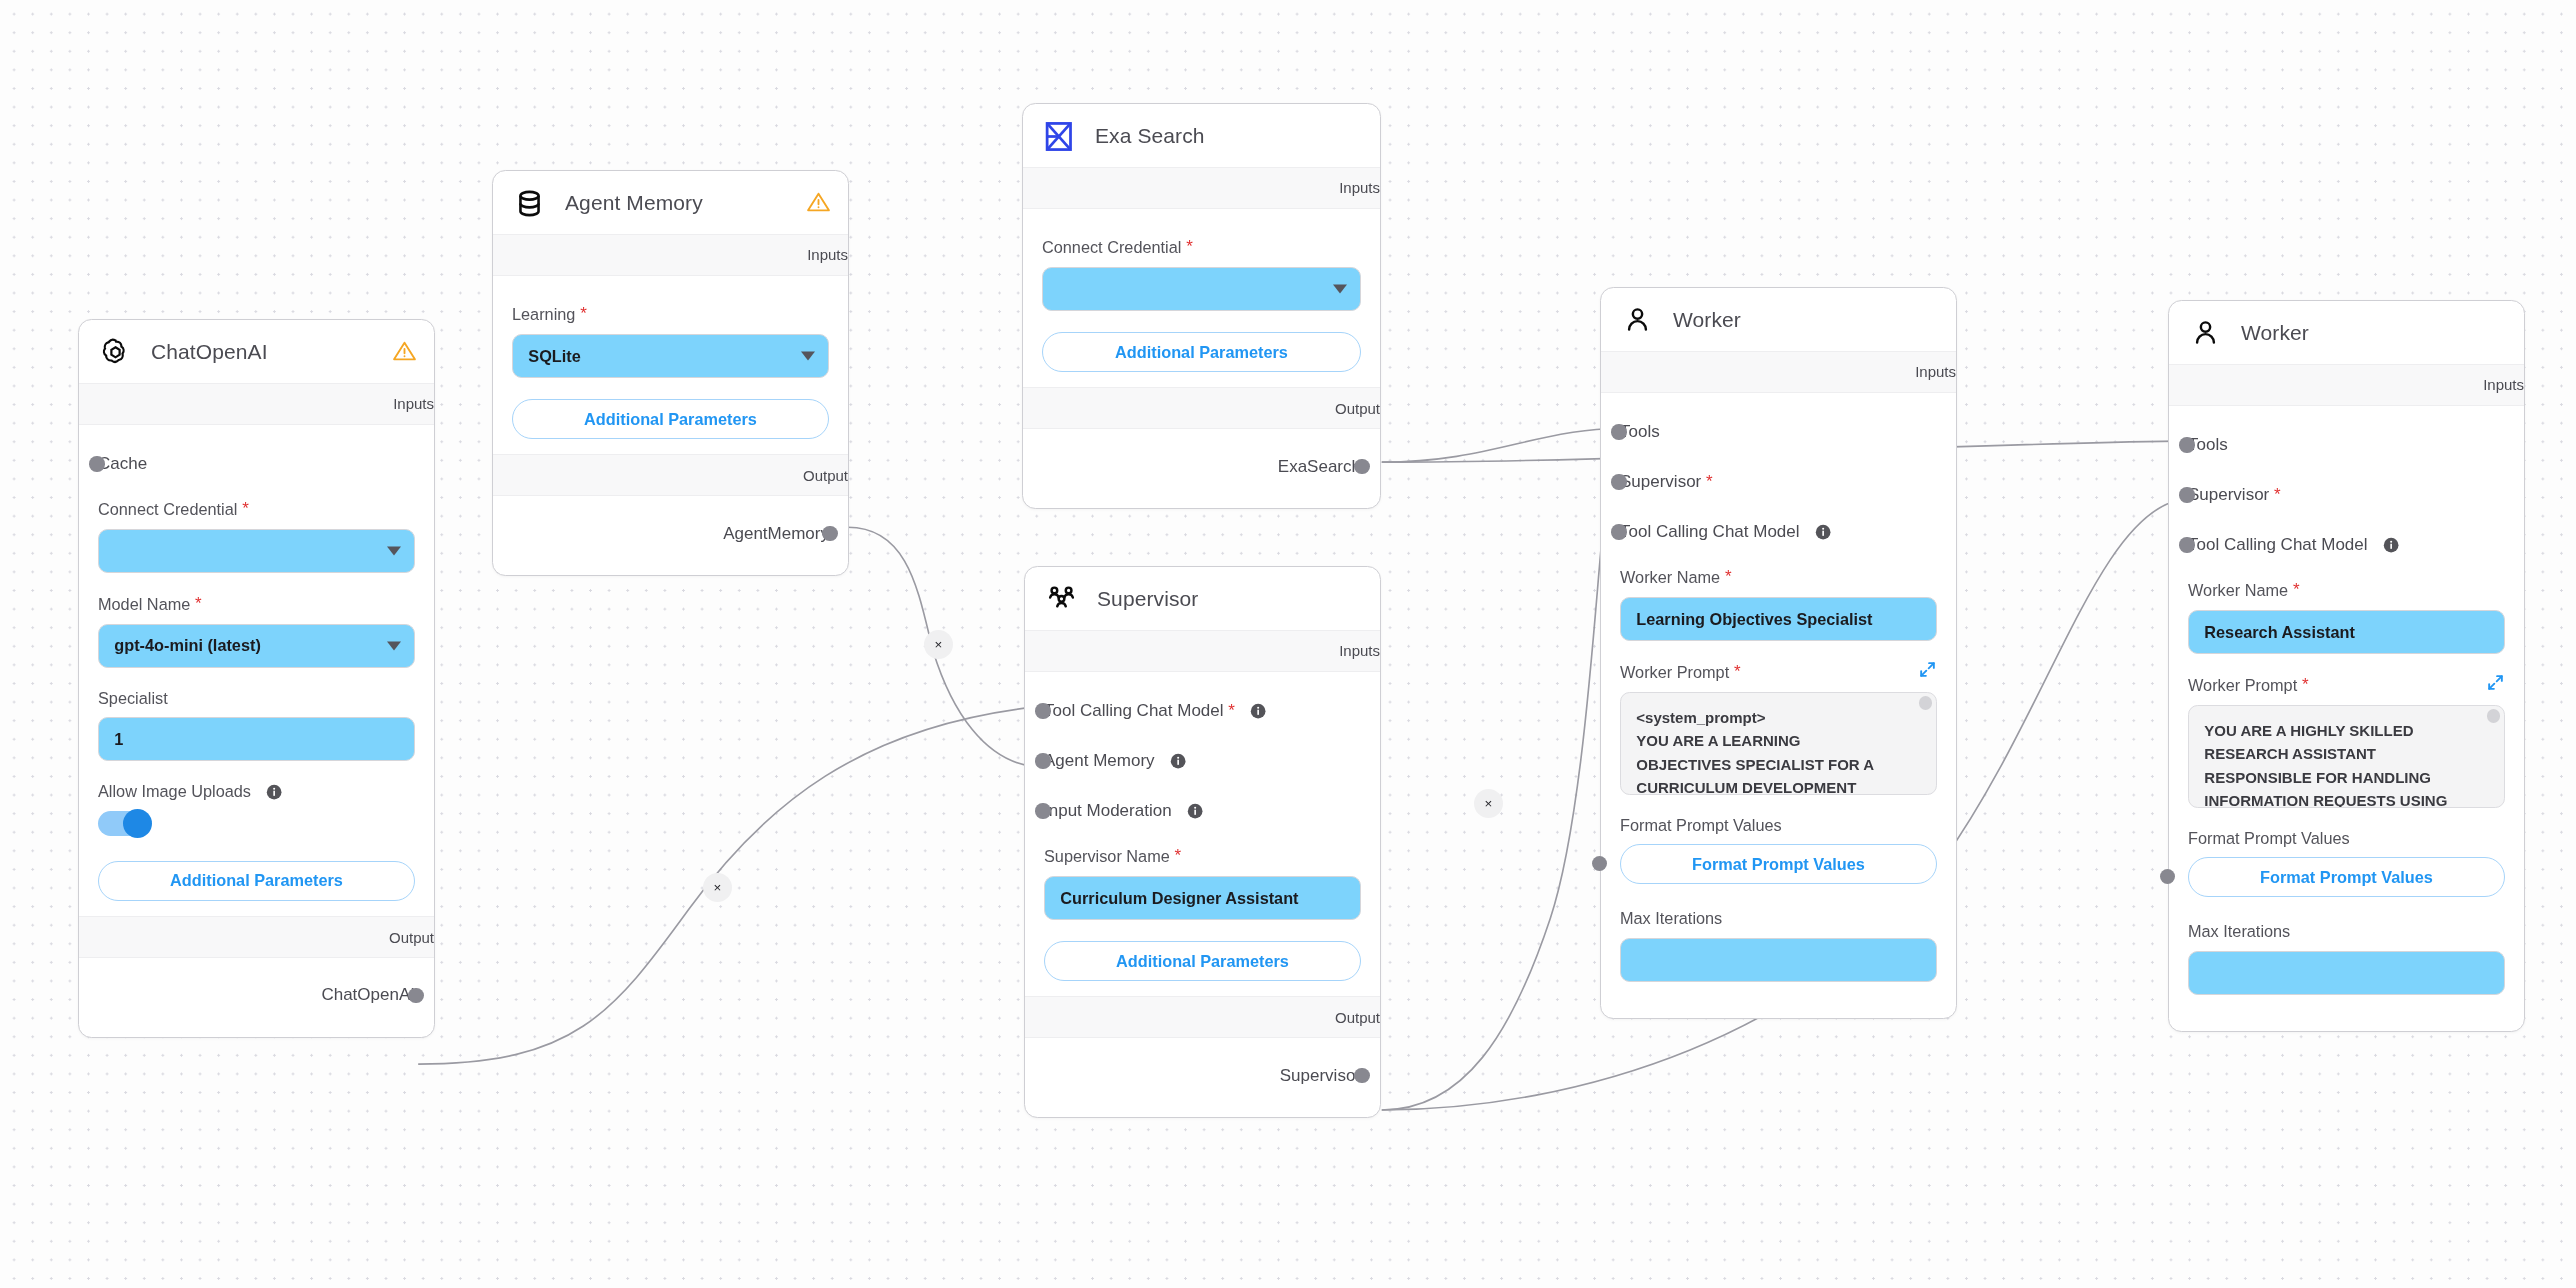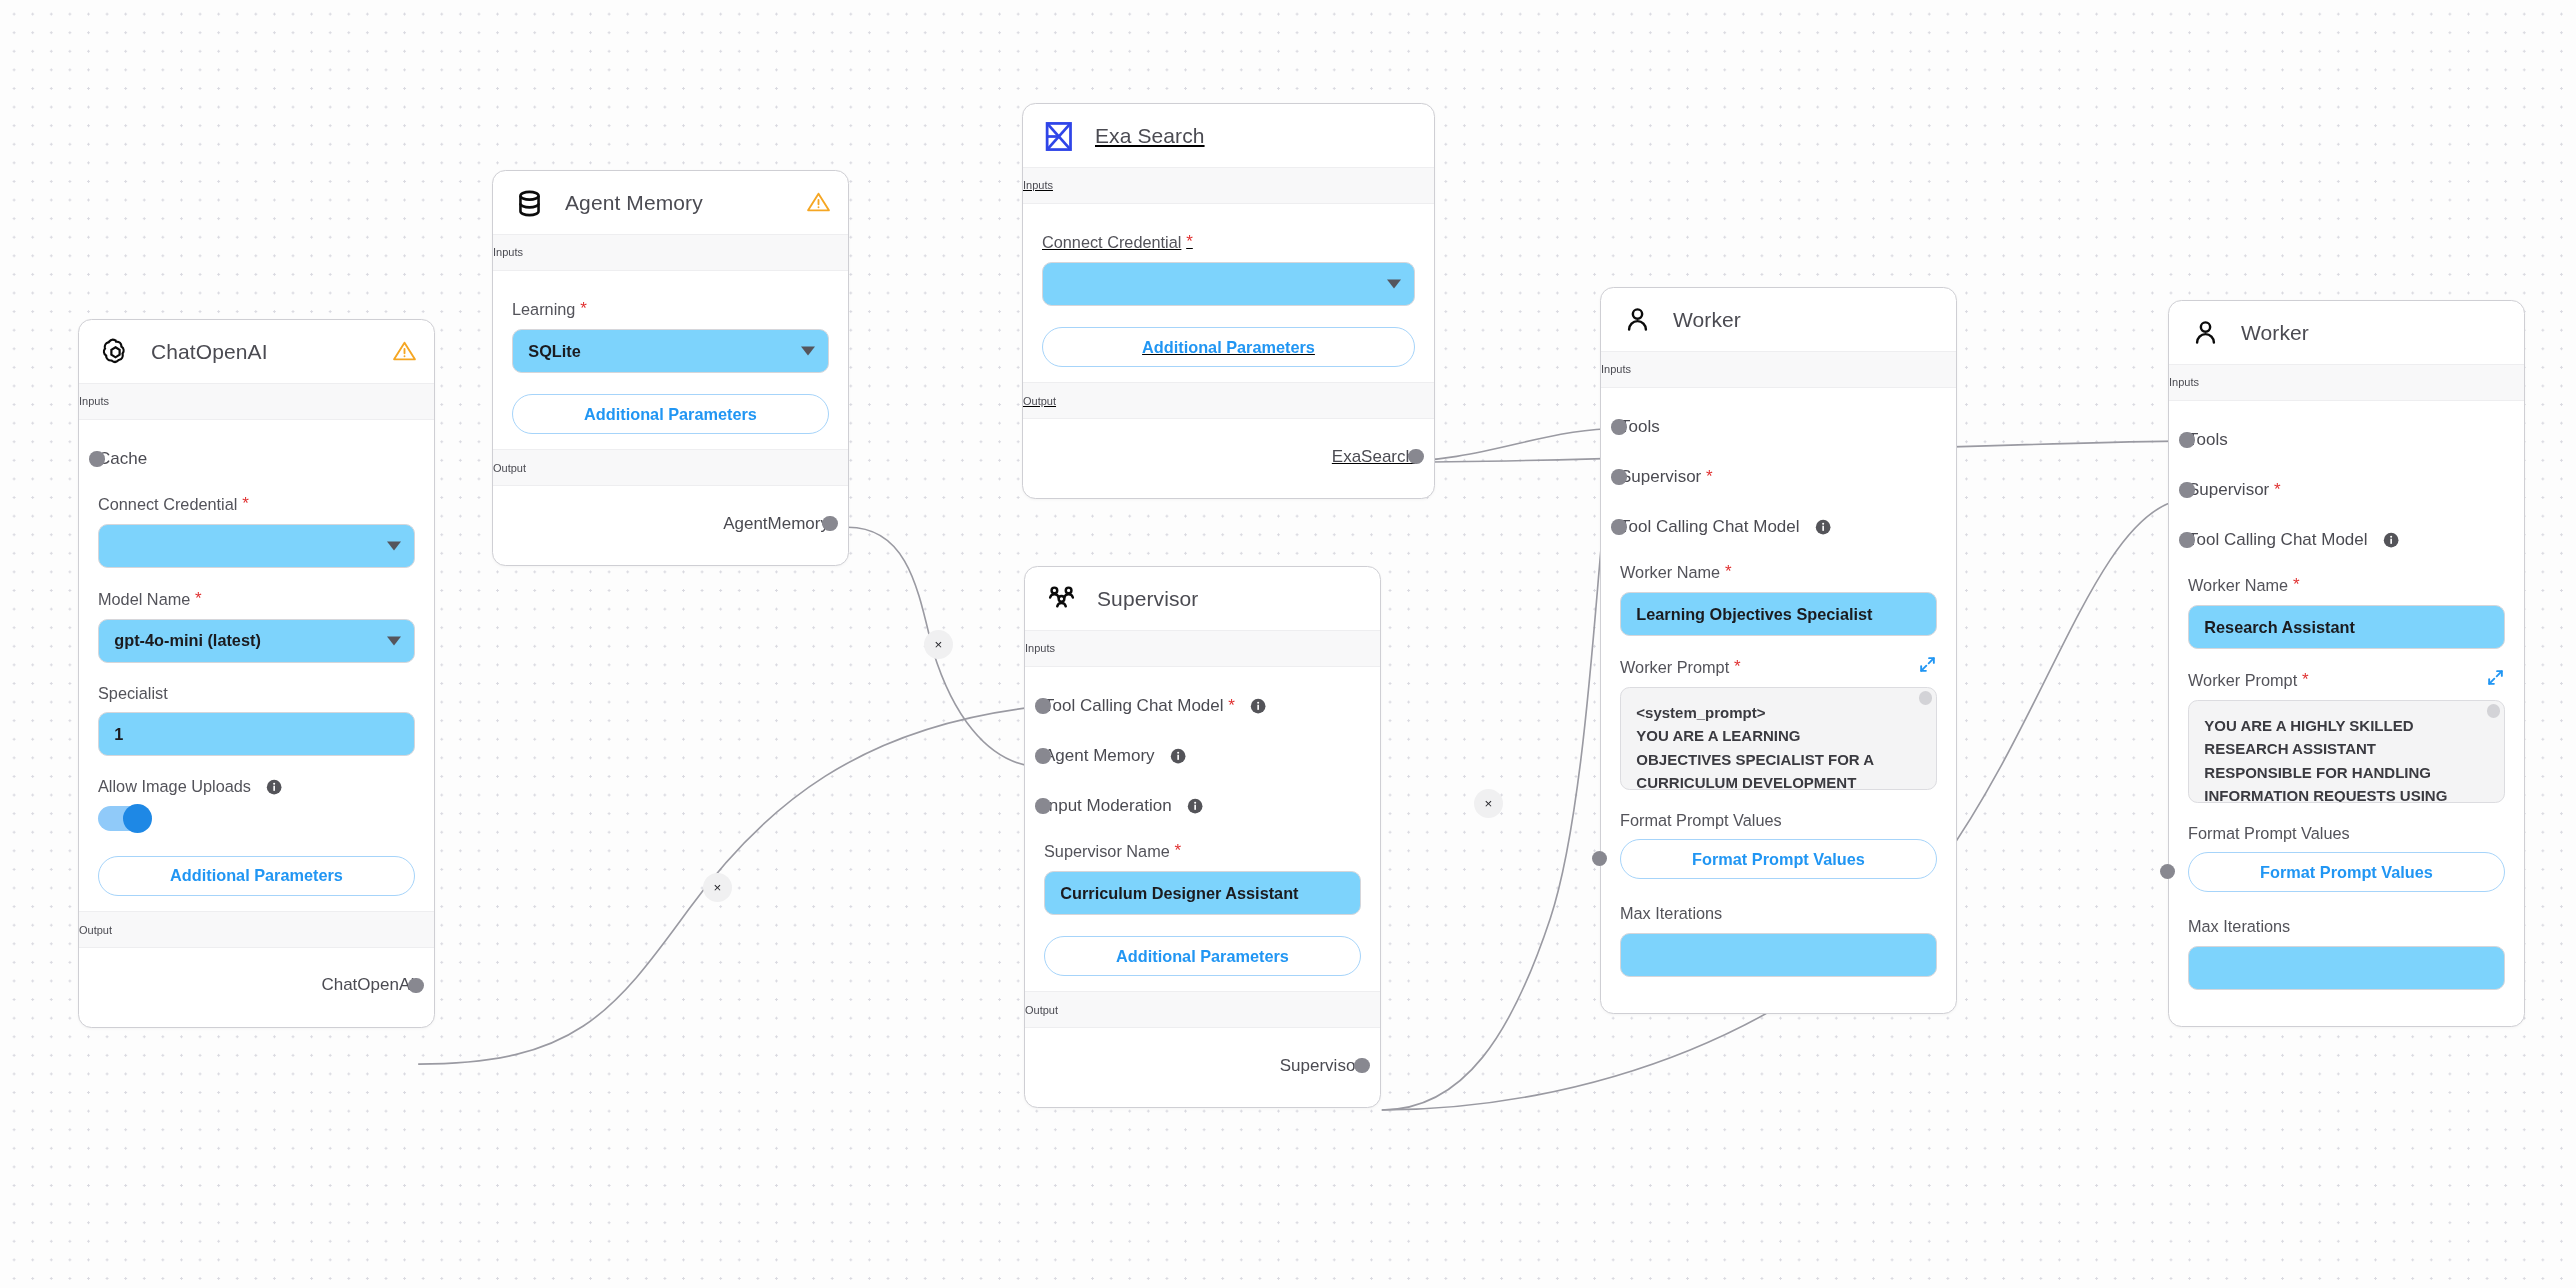--- a/index.html
+++ b/index.html
@@ -39,22 +39,22 @@
     color: #4b4b52;
     font-weight: 400;
     letter-spacing: 0.1px;
   }
   .warn-icon { position:absolute; right: 17px; top: 50%; transform: translateY(-50%); width:25px; height:25px; }
 
   .section-bar {
     background: #f8f8f9;
     border-top: 1px solid #eeeef0;
     border-bottom: 1px solid #eeeef0;
-    text-align: left;
-    font-size: 11px;
+    text-align: right;
+    font-size: 15px;
     color: #4b4b52;
     padding: 11.5px 0 11.5px 0;
   }
   .node-body { padding: 3.8px 19px 15.3px 19px; }
 
   .anchor {
     position: absolute;
     width: 15.3px; height: 15.3px;
     border-radius: 50%;
     background: #888890;
@@ -283,21 +283,21 @@
     </div>
     <div class="section-bar">Output</div>
     <div class="node-body">
       <div class="output-row">
         <span>AgentMemory</span>
         <span class="anchor out"></span>
       </div>
     </div>
   </div>
 
-  <div class="node" id="node-exasearch" style="left:1022px; top:103px; width:413px;text-decoration:underline;">
+  <div class="node" id="node-exasearch" style="left:1022px; top:103px; width:359px;">
     <div class="node-header">
       <span class="node-icon">
         <svg width="33" height="33" viewBox="0 0 24 24" fill="none" stroke="#2f45e8" stroke-width="2">
           <rect x="3" y="2.5" width="17" height="19"></rect>
           <path d="M3 2.5 20 21.5"></path>
           <path d="M20 2.5 3 21.5"></path>
           <path d="M3 12h9"></path>
         </svg>
       </span>
       <span class="node-title">Exa Search</span>

